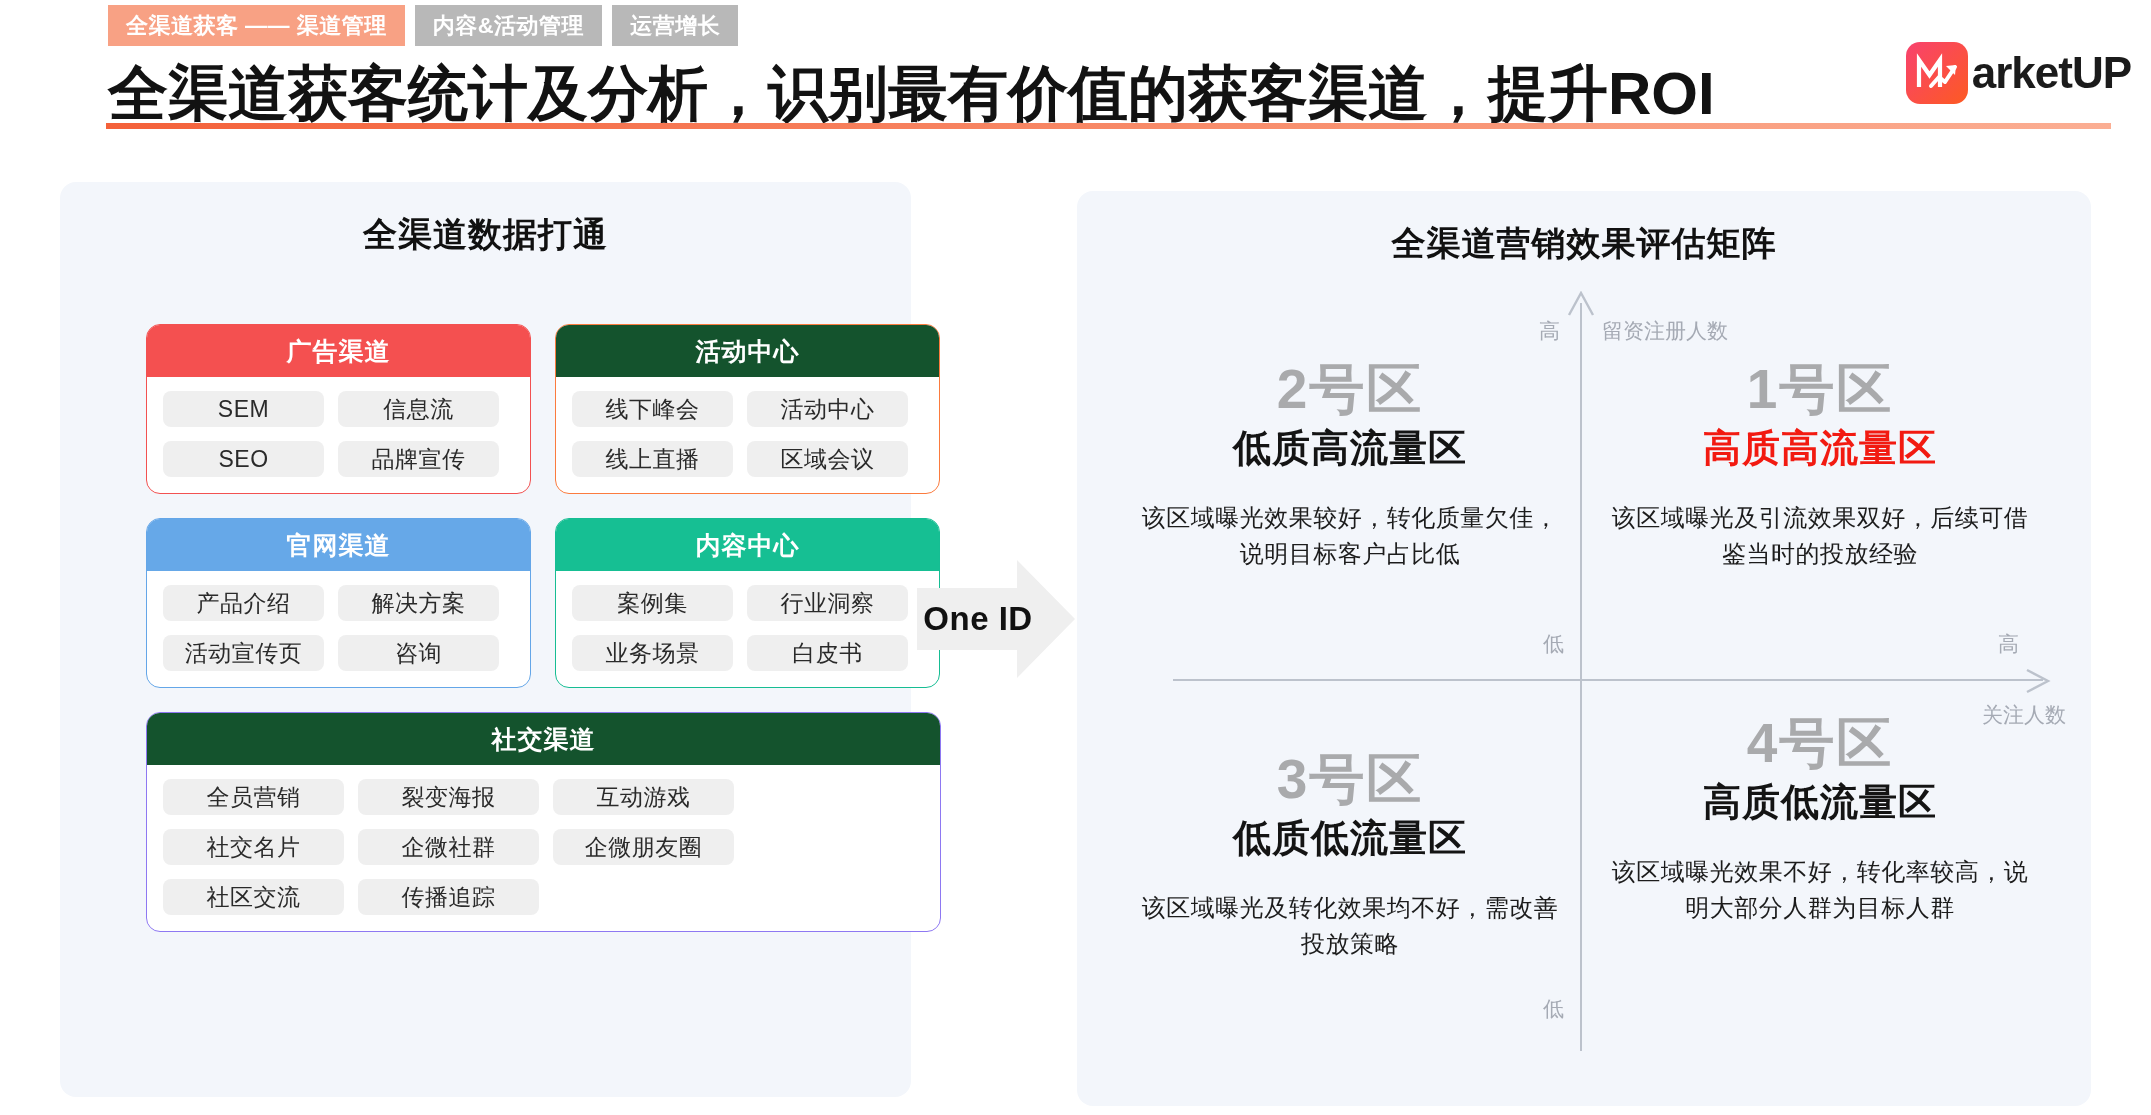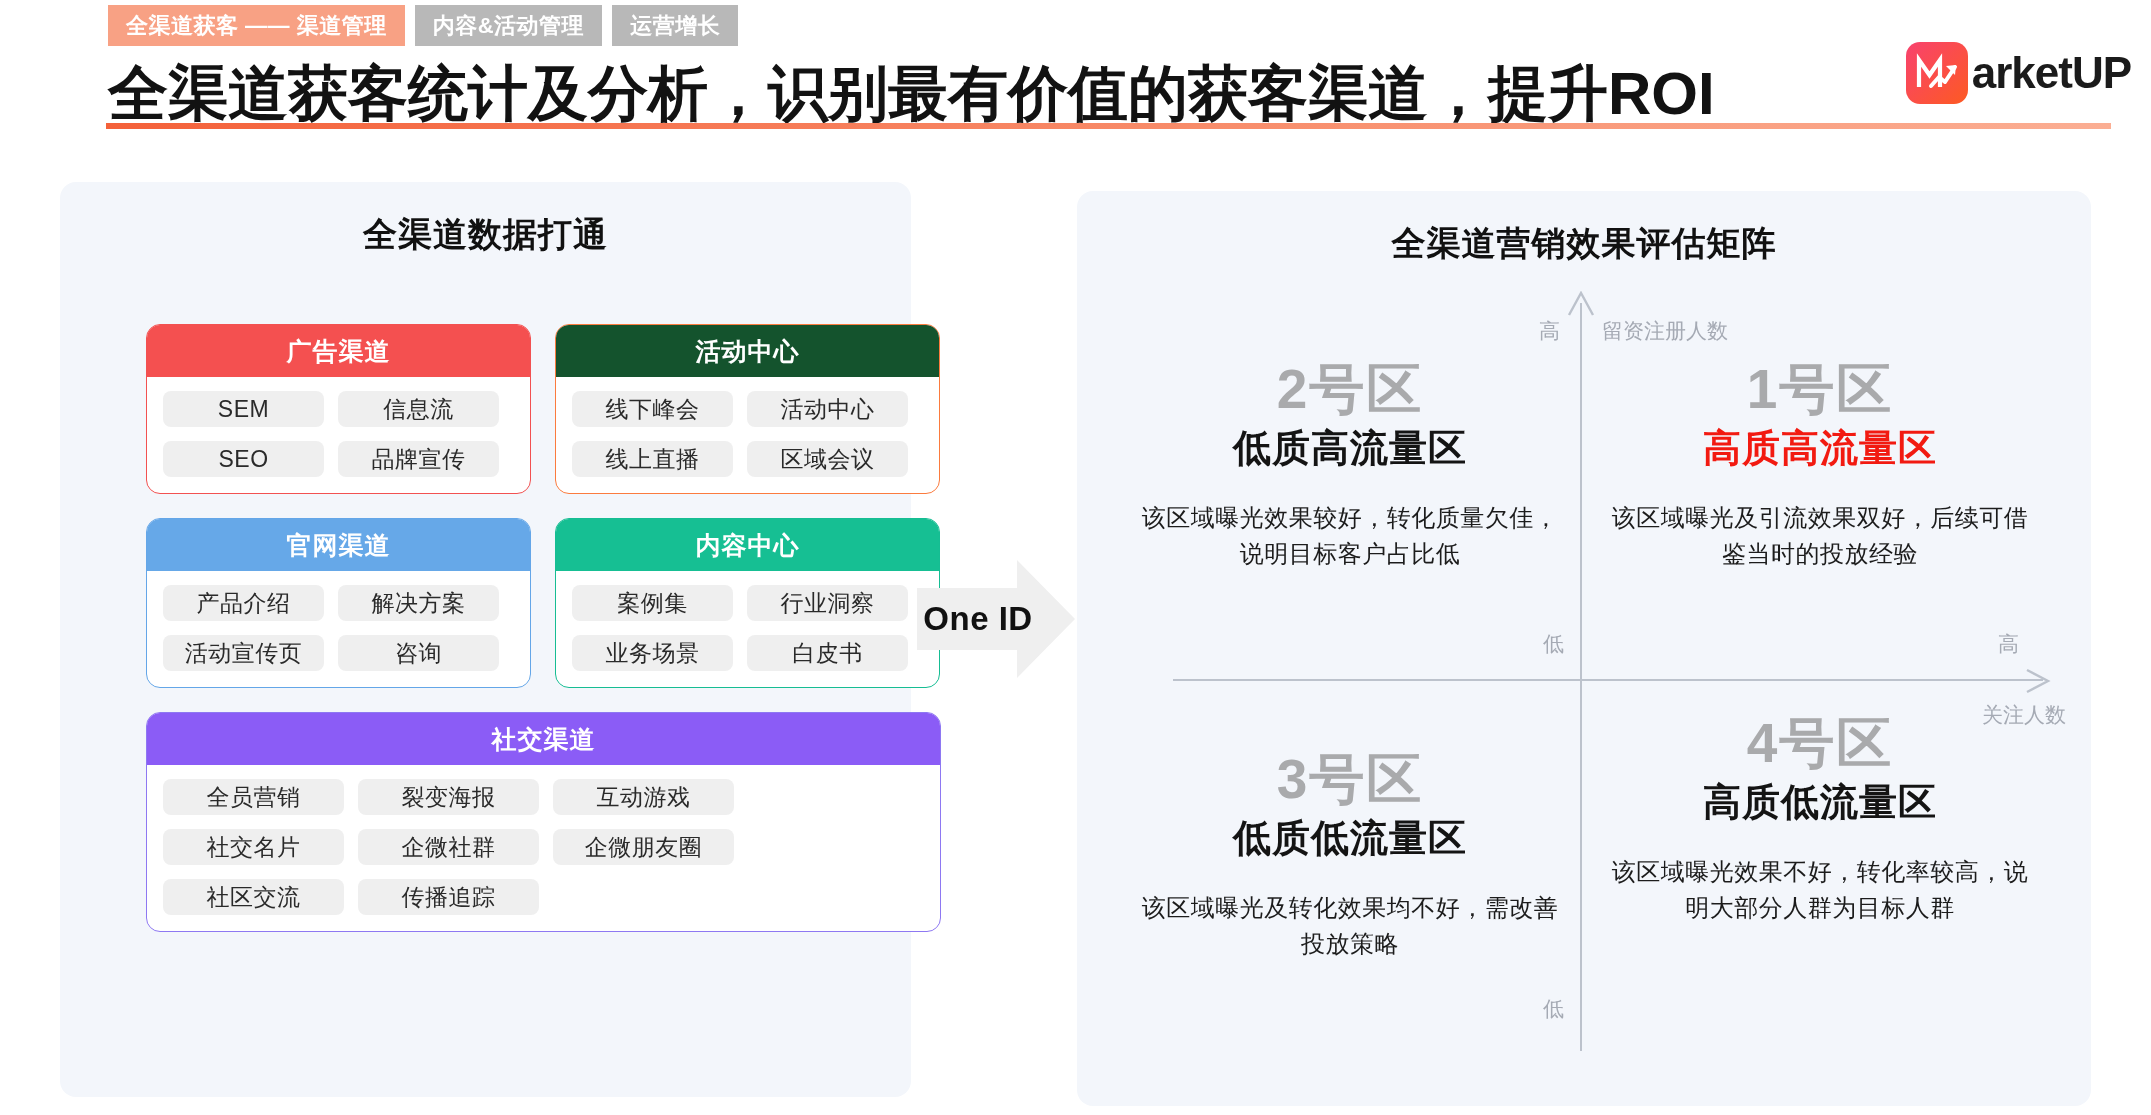--- a/index.html
+++ b/index.html
@@ -79,21 +79,21 @@
 
   .card.red    { border-color:#F25151; }
   .card.red .card-head    { background:#F45050; }
   .card.orange { border-color:#FB7B3E; }
   .card.orange .card-head { background:#14532d; }
   .card.blue   { border-color:#64A6E8; }
   .card.blue .card-head   { background:#66A8E8; }
   .card.green  { border-color:#16BD93; }
   .card.green .card-head  { background:#16BF93; }
   .card.purple { border-color:#8E78F2; }
-  .card.purple .card-head { background:#8b5cf6; }
+  .card.purple .card-head { background:#14532d; }
 
   
   .oneid { position:absolute; left:917px; top:560px; width:158px; height:118px;padding-left:44px; }
   .oneid svg { position:absolute; inset:0; }
   .oneid-label {
     position:absolute; left:0; top:0; width:122px; height:118px;
     display:flex; align-items:center; justify-content:center;
     font-size:33px; font-weight:bold; color:#111; letter-spacing:0.5px;
   }
 

